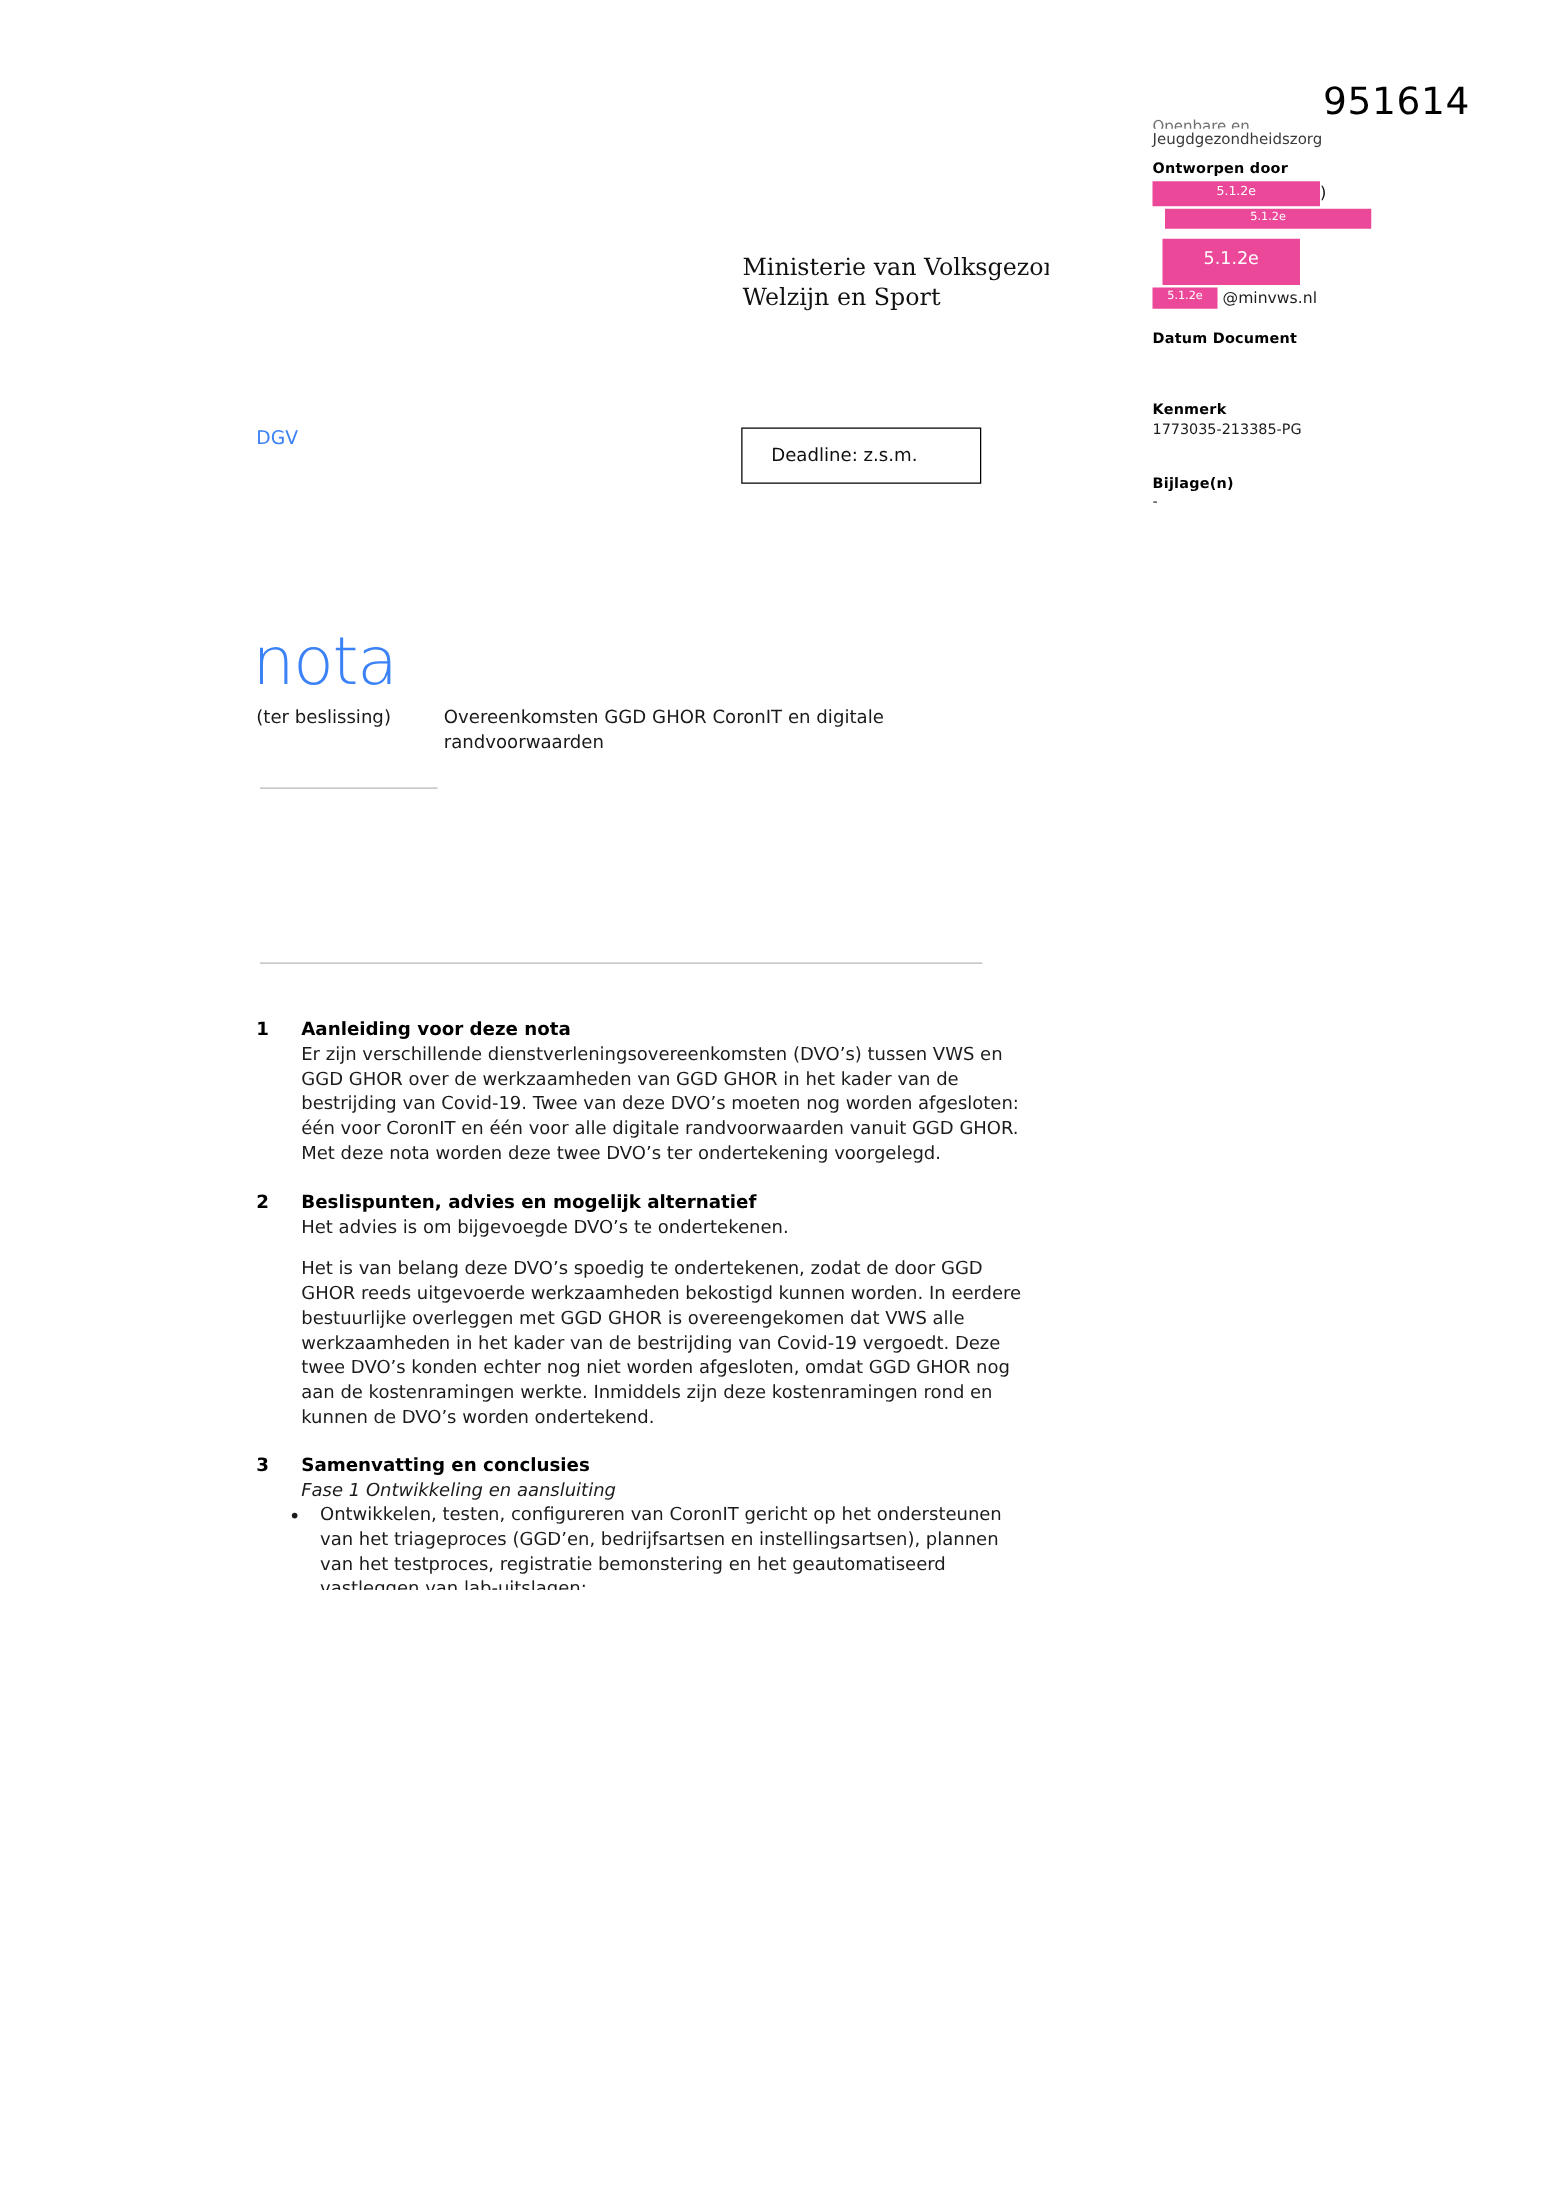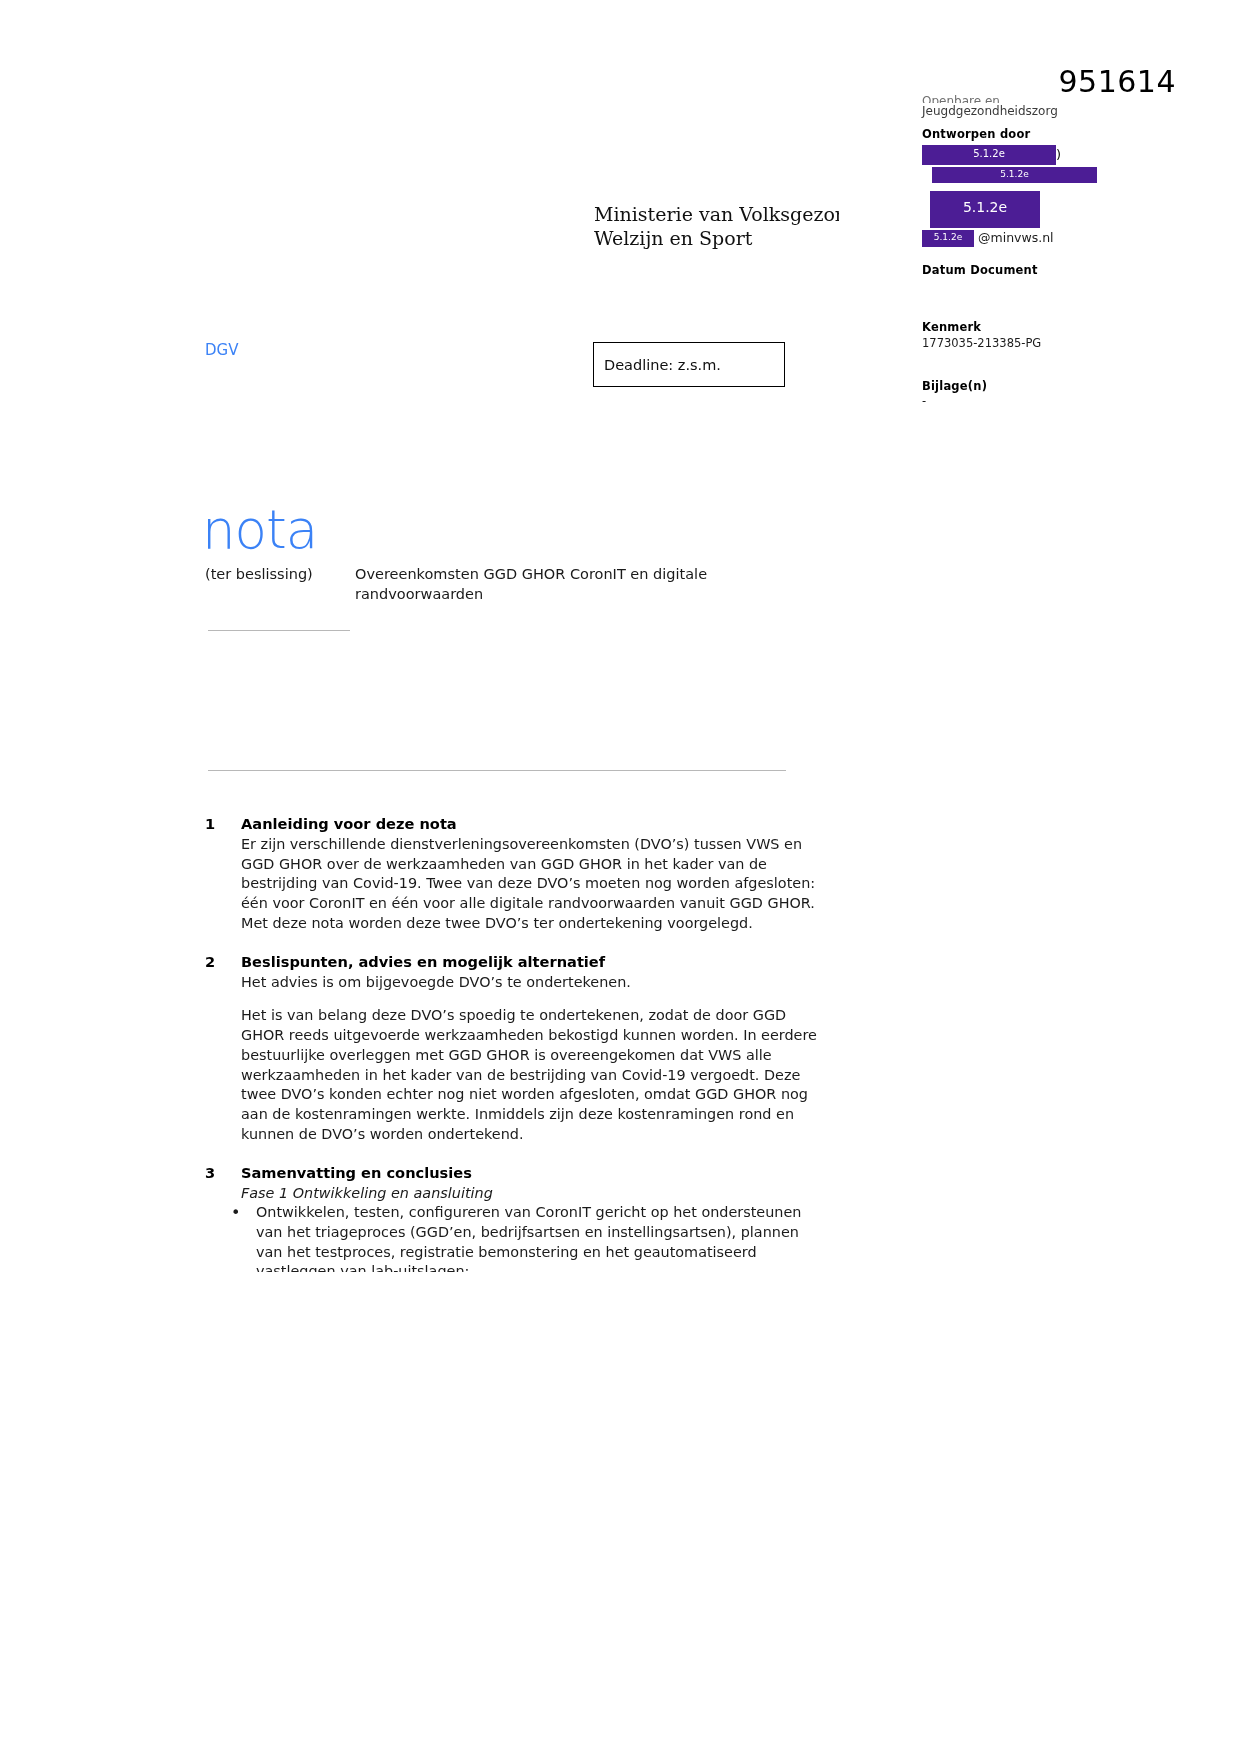--- a/index.html
+++ b/index.html
@@ -64,21 +64,21 @@
     color: #6f6f6f;
     height: 9px;
     overflow: hidden;
     display: block;
     margin-bottom: 1px;
   }
 
   
   .redact {
     display: inline-block;
-    background: #4c1d95;
+    background: #ec4899;
     color: #ffffff;
     text-align: center;
     font-size: 10px;
     line-height: 1;
     vertical-align: middle;
     font-family: "DejaVu Sans", "Liberation Sans", sans-serif;
   }
   .redact-row { position: relative; white-space: nowrap; }
 
   .r-a { width: 134px; height: 16px; padding-top: 4px; }
@@ -125,21 +125,21 @@
   .deadline-box {
     position: absolute;
     top: 326px;
     left: 593px;
     width: 192px;
     height: 45px;
     border: 1.5px solid #000000;
     box-sizing: border-box;
     display: flex;
     align-items: center;
-    padding-left: 10px;
+    padding-left: 23px;
     font-size: 14.5px;
     color: #101010;
   }
 
   
   .nota-title {
     position: absolute;
     top: 487px;
     left: 202px;
     font-size: 53px;

